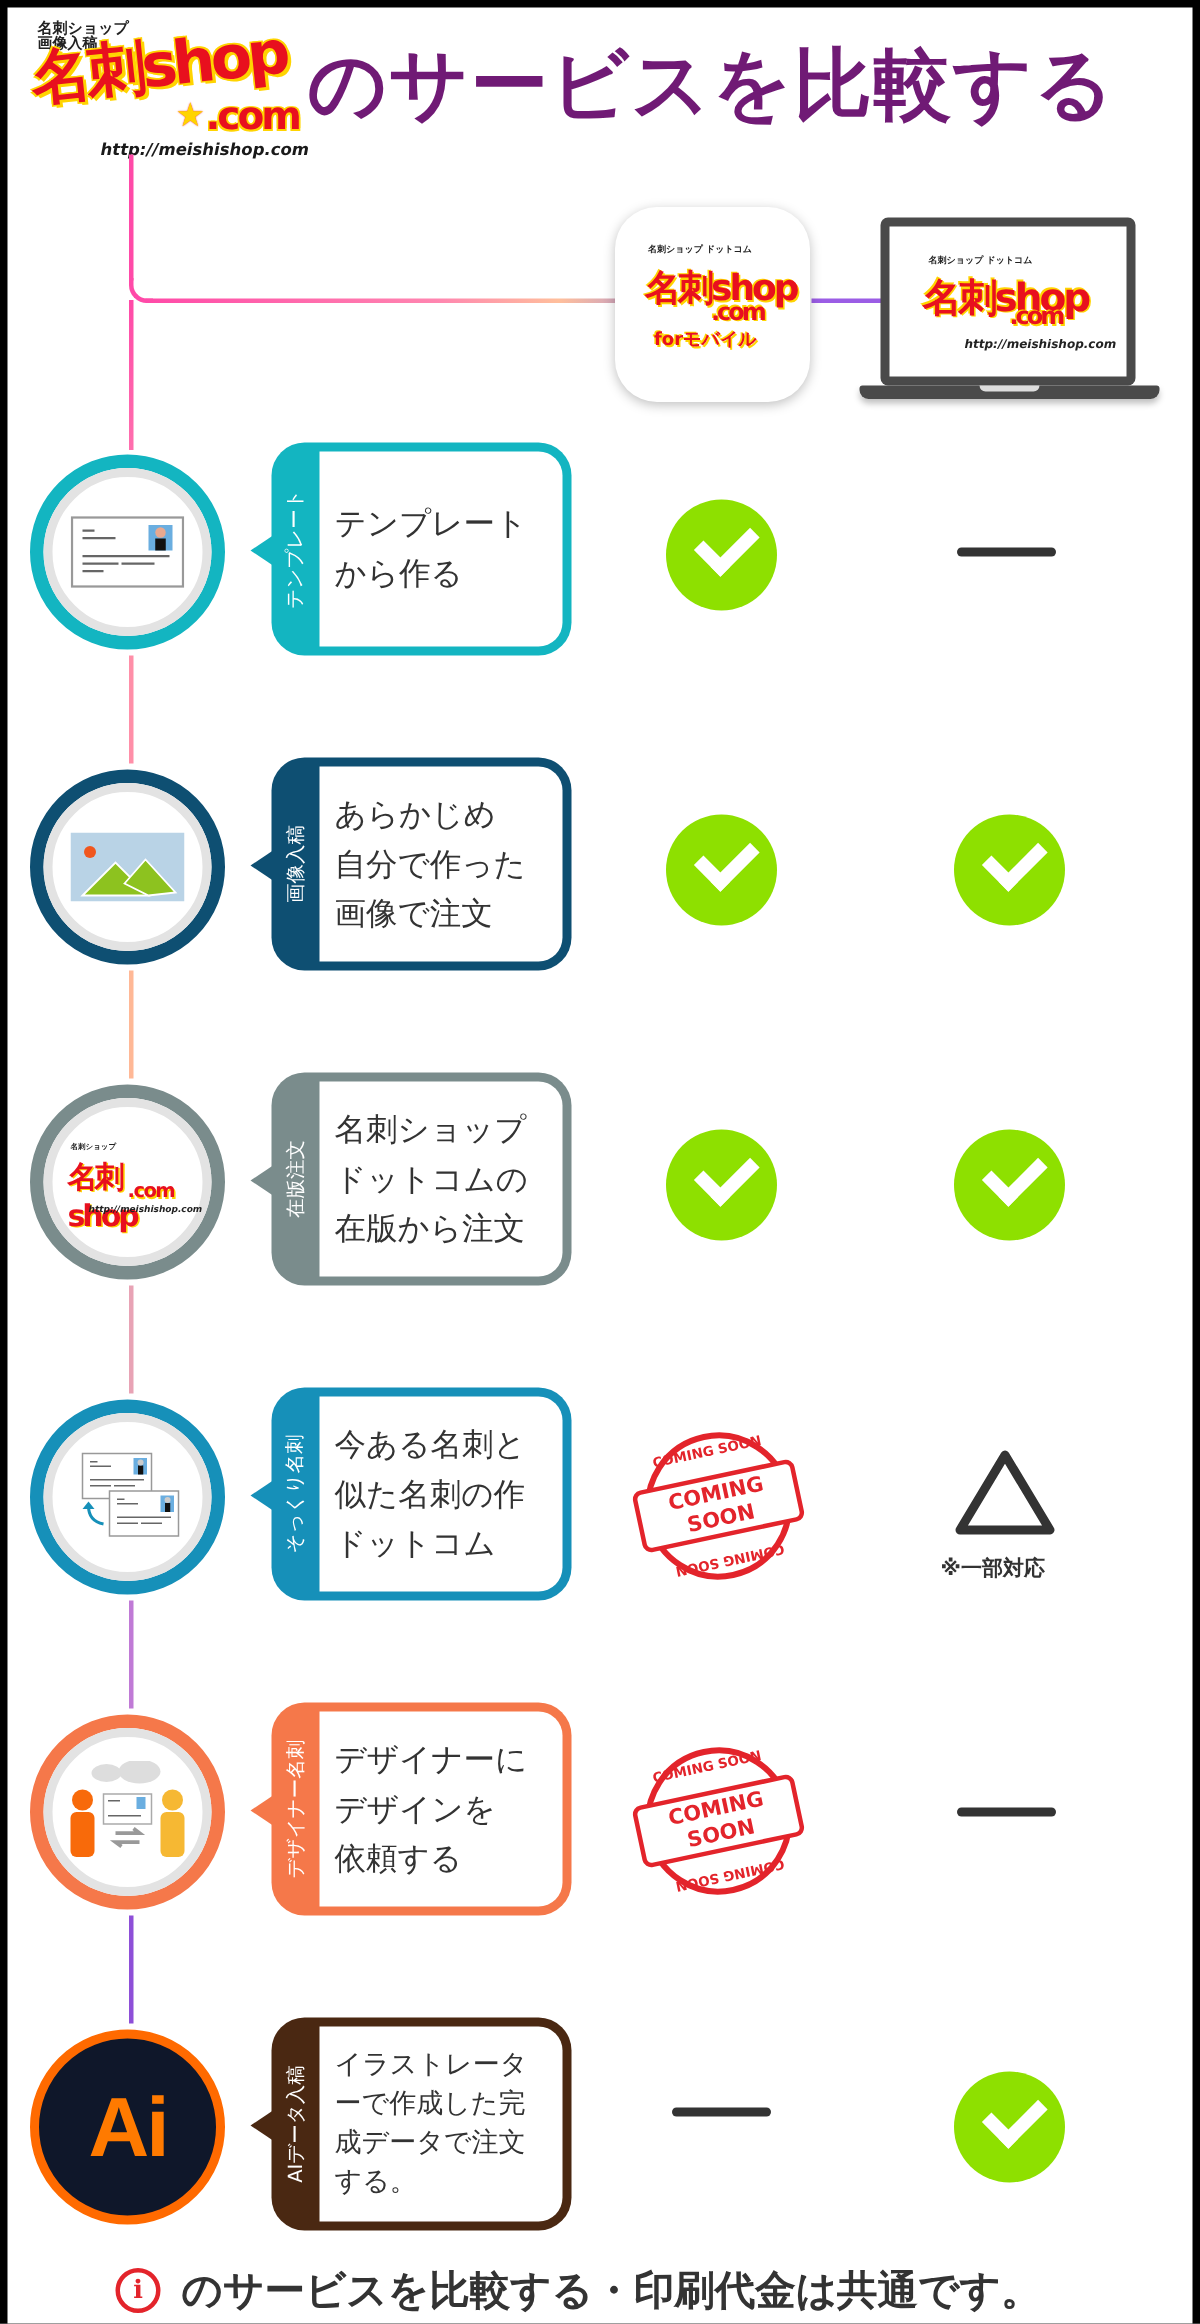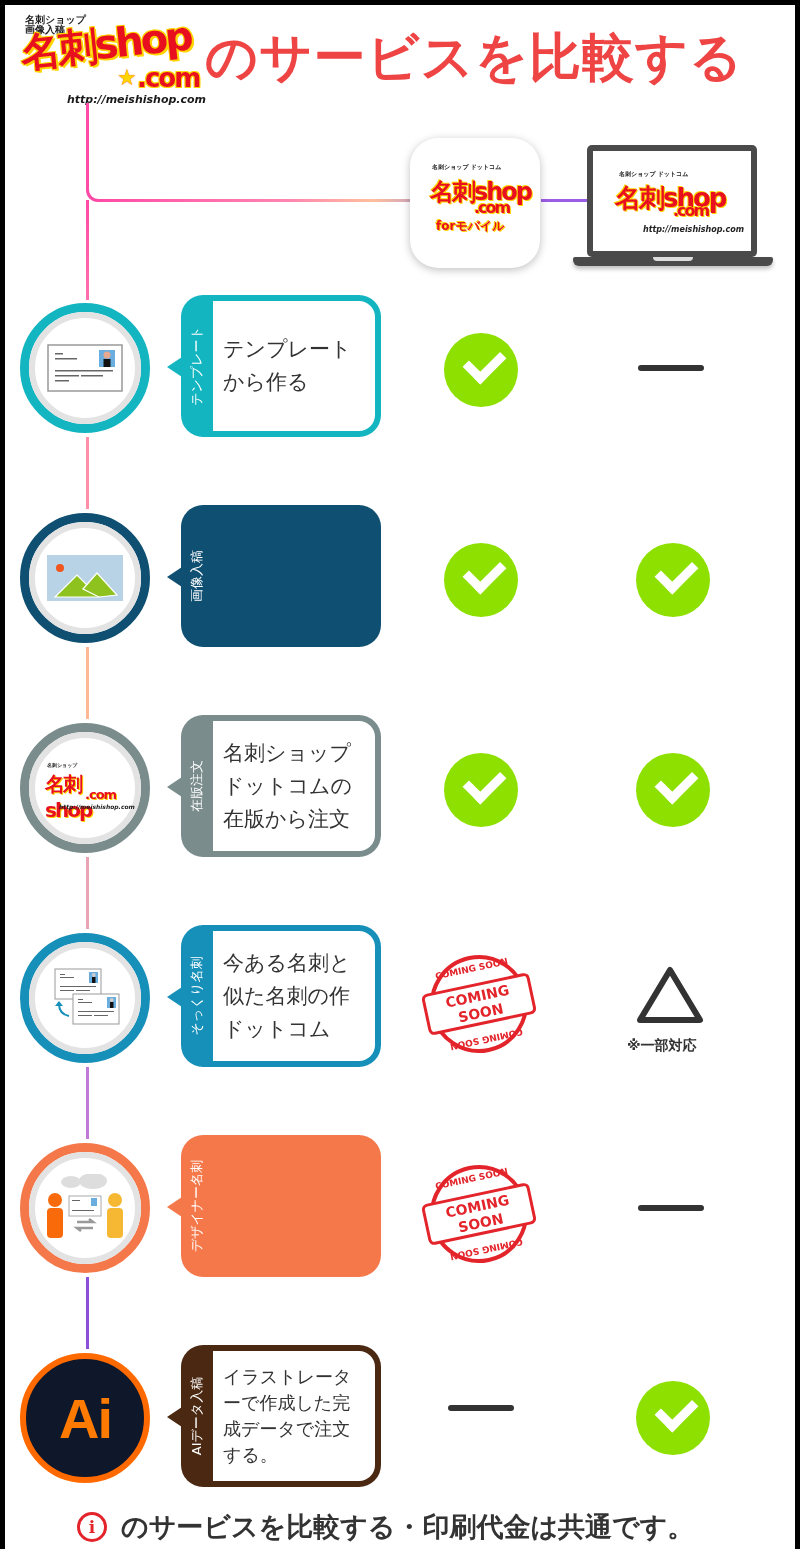--- a/index.html
+++ b/index.html
@@ -9,21 +9,21 @@
 
   
   .logo { position: absolute; left: 14px; top: 6px; width: 190px; height: 96px; }
   .logo .small { position: absolute; left: 6px; top: 4px; font-size: 10px; font-weight: bold; line-height: 10px; color: #222; }
   .logo .big { position: absolute; left: 4px; top: 22px; font-size: 40px; font-weight: bold; color: #e8101e; letter-spacing: -3px; line-height: 40px;
                text-shadow: 2px 2px 0 #ffd400, -1px -1px 0 #ffd400, 1px -1px 0 #ffd400, -1px 1px 0 #ffd400; transform: rotate(-6deg); transform-origin: left bottom; }
   .logo .dotcom { position: absolute; left: 118px; top: 52px; font-size: 26px; font-weight: bold; color: #e8101e; letter-spacing: -2px;
                   text-shadow: 1px 1px 0 #ffd400, -1px -1px 0 #ffd400, 1px -1px 0 #ffd400, -1px 1px 0 #ffd400; }
   .logo .star { position: absolute; left: 98px; top: 54px; font-size: 22px; color: #ffd400; text-shadow: 0 0 1px #e8101e; }
   .logo .url { position: absolute; left: 48px; top: 82px; font-size: 11px; font-weight: bold; font-style: italic; color: #1a1a1a; }
-  .title { position: absolute; left: 200px; top: 20px; font-size: 52px; font-weight: bold; color: #ef4444; letter-spacing: 1px; line-height: 64px; white-space: nowrap; }
+  .title { position: absolute; left: 200px; top: 20px; font-size: 52px; font-weight: bold; color: #701a75; letter-spacing: 1px; line-height: 64px; white-space: nowrap; }
 
   
   .vline { position: absolute; left: 81px; width: 3px; }
   .hline { position: absolute; left: 92px; top: 194px; width: 324px; height: 3px;
            background: linear-gradient(90deg, #ff4aa8, #ff86b0 60%, #ffbf9c 85%, #c8a0c0); }
   .hline2 { position: absolute; left: 536px; top: 194px; width: 48px; height: 3px; background: #9b5de5; }
   .corner { position: absolute; left: 81px; top: 180px; width: 16px; height: 17px; border-left: 3px solid #ff4aa8; border-bottom: 3px solid #ff4aa8; border-bottom-left-radius: 12px; }
 
   
   .app-icon { position: absolute; left: 405px; top: 133px; width: 130px; height: 130px; border-radius: 28px; background: #fff;
@@ -151,20 +151,25 @@
         <rect x="0" y="0" width="76" height="46" fill="#b9d3e6"></rect>
         <circle cx="13" cy="13" r="4" fill="#f0561e"></circle>
         <path d="M8 42 L30 20 L52 42 Z" fill="#8dc21f" stroke="#fff" stroke-width="1.2"></path>
         <path d="M36 34 L50 18 L70 40 L52 42 Z" fill="#8dc21f" stroke="#fff" stroke-width="1.2"></path>
       </svg>
     </div>
     <div class="bubble" style="background:#0e4f72;">
       <div class="tail" style="border-right-color:#0e4f72;"></div>
       <div class="tag">
           <span>画像入稿</span>
+        </div>
+      <div class="inner">
+          <div class="txt">あらかじめ
+自分で作った
+画像で注文</div>
         </div>
     </div>
     <div class="check" style="left:439px;top:30px;"></div>
     <div class="check" style="left:631px;top:30px;"></div>
   </div>
 
   <div class="row" style="top:718px;">
     <div class="circle" style="border-color:#7a8c8c;">
       <div class="ring"></div>
       <div class="ic" style="width:80px;height:50px;">
@@ -252,20 +257,25 @@
           <rect x="29" y="36" width="22" height="1" fill="#666"></rect>
           <rect x="48" y="24" width="6" height="8" fill="#6aaee0"></rect>
         <path d="M34 48 L50 48 L46 45 M50 54 L34 54 L38 57" stroke="#999" stroke-width="2.5" fill="none"></path>
       </svg>
     </div>
     <div class="bubble" style="background:#f5784a;">
       <div class="tail" style="border-right-color:#f5784a;"></div>
       <div class="tag">
           <span>デザイナー名刺</span>
         </div>
+      <div class="inner">
+          <div class="txt">デザイナーに
+デザインを
+依頼する</div>
+        </div>
     </div>
     <div class="stamp" style="left:425px;top:22px;">
       <div class="arc-t">COMING SOON</div>
       <div class="band"><span>COMING</span><br><span>SOON</span></div>
       <div class="arc-b">COMING SOON</div>
     </div>
     <div class="dash" style="left:633px;top:62px;"></div>
   </div>
 
   <div class="row" style="top:1348px;">

